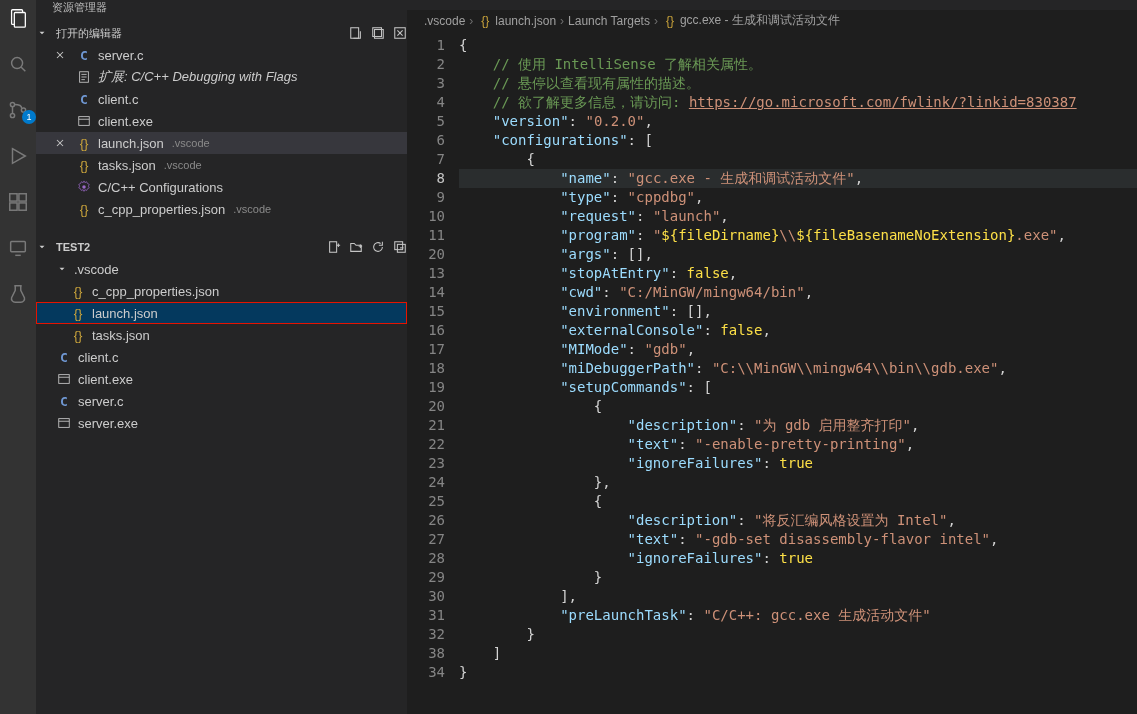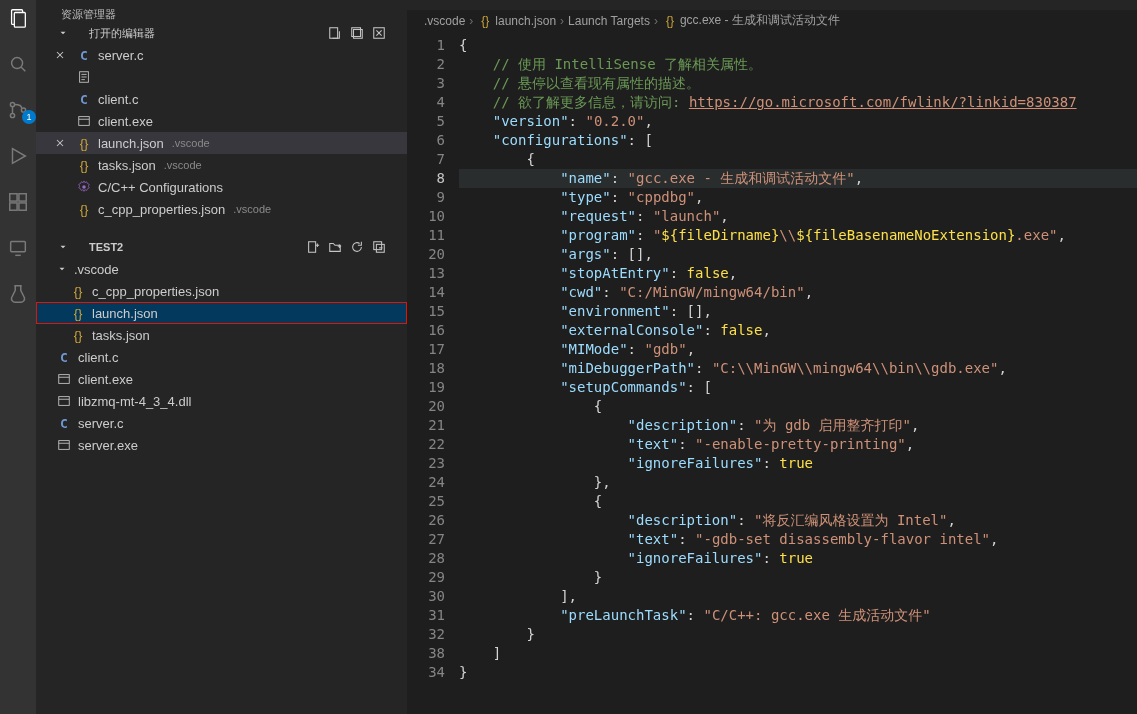--- a/index.html
+++ b/index.html
@@ -39,27 +39,27 @@
     font-size:9px; width:14px; height:14px; border-radius:50%;
     display:flex; align-items:center; justify-content:center;
   }
   .sidebar {
     width: 371px;
     background:#252526;
     display:flex; flex-direction:column;
     min-width:0;
   }
   .panel-title {
-    height:22px; display:flex; align-items:flex-end; padding:0 25px;
+    height:22px; display:flex; align-items:flex-start; padding:0 16px;
     color:#bbbbbb; font-size:11px;
     gap:4px;
   }
   .section-header{
-    height:22px; display:flex; align-items:center; padding:0 21px;
-    color:#cccccc; font-size:11px; gap:20px;
+    height:22px; display:flex; align-items:center; padding:0 0;
+    color:#cccccc; font-size:11px; gap:8px;
     cursor:pointer;
   }
   .section-header .toolbar{ margin-left:auto; display:flex; gap:8px; color:#c5c5c5}
   .section-header .toolbar span{cursor:pointer;}
   .chev{width:12px; height:12px; display:inline-flex; align-items:center; justify-content:center;}
   .open-editors{ background:#252526;}
   .row{
     height:22px; display:flex; align-items:center; padding-left:18px; gap:6px;
     cursor:pointer; color:#cccccc;
   }
@@ -211,20 +211,21 @@
           </svg>
         </span>
         <span class="ficon filec-md">
           <svg width="14" height="14" viewBox="0 0 16 16" fill="none" stroke="currentColor" stroke-width="1">
             <rect x="3" y="2" width="10" height="12"></rect>
             <line x1="5" y1="5" x2="11" y2="5"></line>
             <line x1="5" y1="8" x2="11" y2="8"></line>
             <line x1="5" y1="11" x2="9" y2="11"></line>
           </svg>
         </span>
+        <span style="font-style:italic;">扩展: C/C++ Debugging with Flags</span>
       </div>
       <div class="row">
         <span class="close">
           <svg width="12" height="12" viewBox="0 0 16 16" stroke="currentColor" stroke-width="1.4">
             <line x1="4" y1="4" x2="12" y2="12"></line>
             <line x1="12" y1="4" x2="4" y2="12"></line>
           </svg>
         </span>
         <span class="ficon filec-c">C</span>
         <span style="">client.c</span>
@@ -360,29 +361,20 @@
           <span>client.c</span>
         </div>
         <div class="row indent1">
           <span class="ficon filec-exe">
             <svg width="14" height="14" viewBox="0 0 16 16" fill="none" stroke="currentColor" stroke-width="1">
               <rect x="2" y="3" width="12" height="10"></rect>
               <line x1="2" y1="6" x2="14" y2="6"></line>
             </svg>
           </span>
           <span>client.exe</span>
-        </div>
-        <div class="row indent1">
-          <span class="ficon filec-exe">
-            <svg width="14" height="14" viewBox="0 0 16 16" fill="none" stroke="currentColor" stroke-width="1">
-              <rect x="2" y="3" width="12" height="10"></rect>
-              <line x1="2" y1="6" x2="14" y2="6"></line>
-            </svg>
-          </span>
-          <span>libzmq-mt-4_3_4.dll</span>
         </div>
         <div class="row indent1">
           <span class="ficon filec-c">C</span>
           <span>server.c</span>
         </div>
         <div class="row indent1">
           <span class="ficon filec-exe">
             <svg width="14" height="14" viewBox="0 0 16 16" fill="none" stroke="currentColor" stroke-width="1">
               <rect x="2" y="3" width="12" height="10"></rect>
               <line x1="2" y1="6" x2="14" y2="6"></line>

